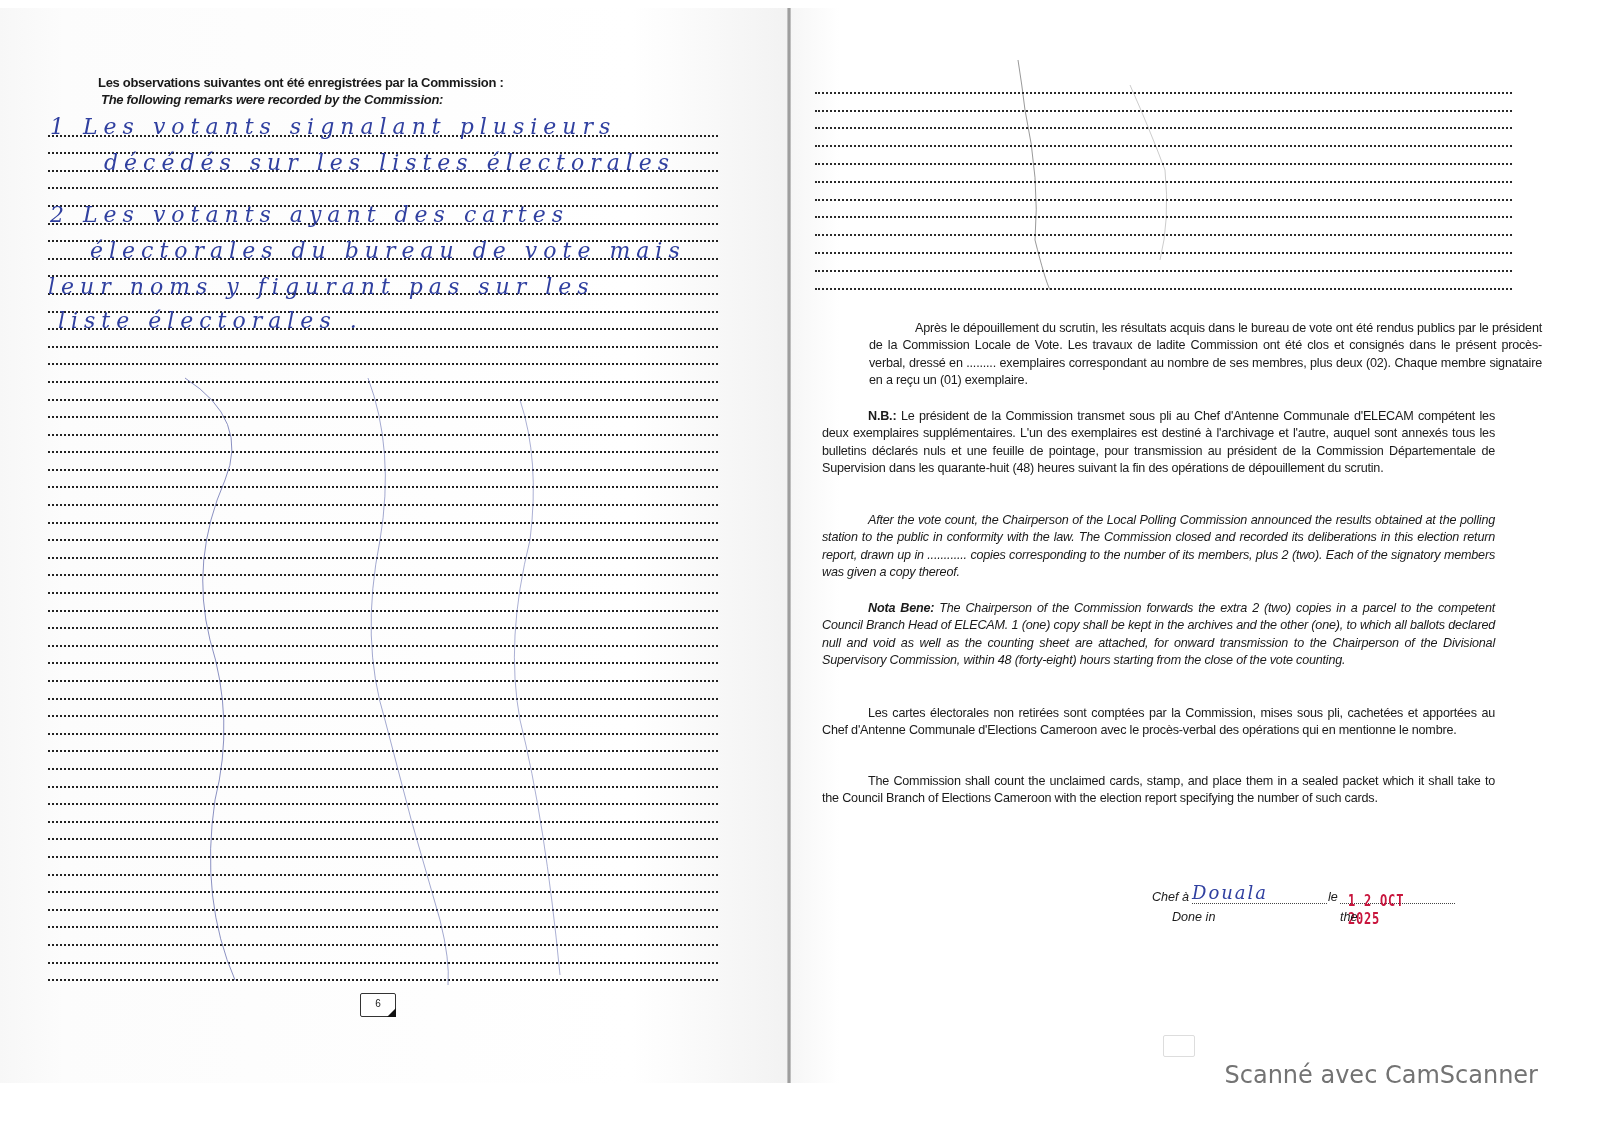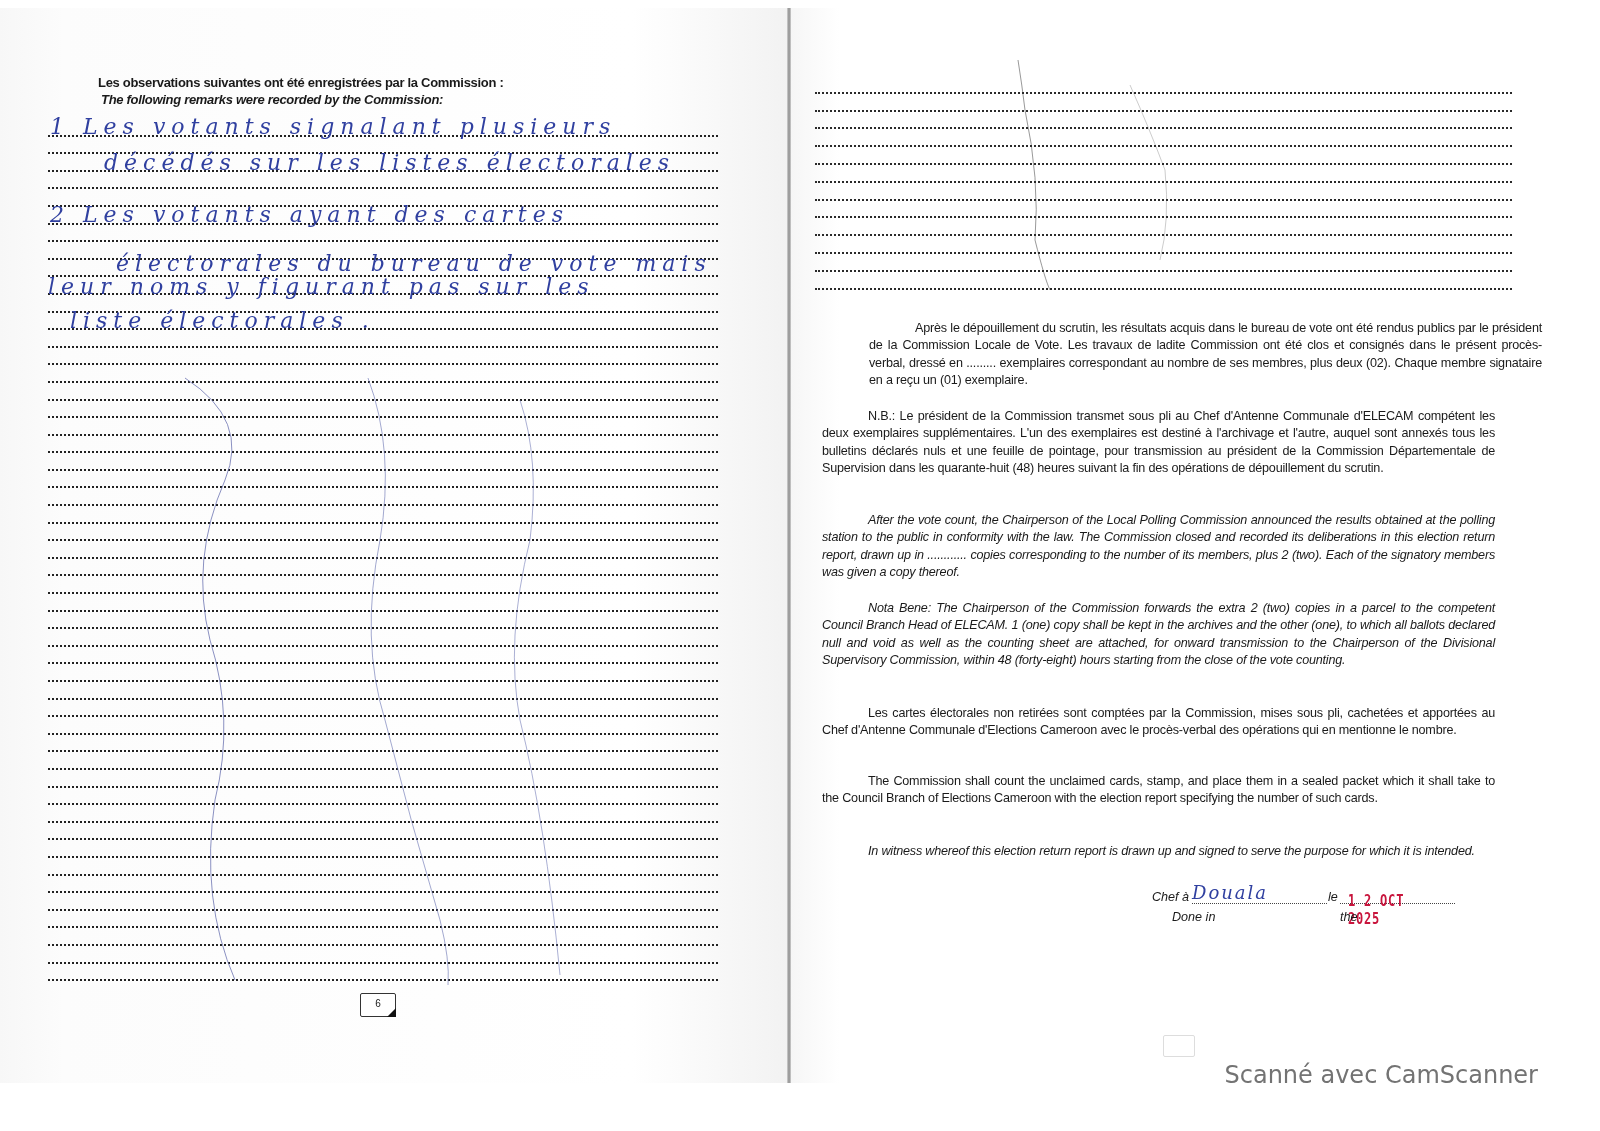--- a/index.html
+++ b/index.html
@@ -49,21 +49,21 @@
 
   
   .lines-right { position: absolute; left: 815px; top: 76px; width: 697px; }
   .ruled-r { height: 17.8px; box-sizing: border-box; border-bottom: 2px dotted #2a2a2a; }
   .text-block {
     position: absolute; left: 822px; width: 673px; font-size: 12.6px; line-height: 17.4px;
     text-align: justify; font-family: "Liberation Sans", sans-serif; letter-spacing: -0.2px;
   }
   .text-block p { margin: 0; text-indent: 46px; }
   .it { font-style: italic; }
-  .b { font-weight: normal; }
+  .b { font-weight: bold; }
   .sign-row {
     position: absolute; left: 1152px; top: 890px; width: 310px; font-size: 12.6px;
     font-style: italic; font-family: "Liberation Sans", sans-serif;
   }
   .sign-row .place-hand {
     position: absolute; left: 40px; top: -8px; font-family: "DejaVu Serif", serif;
     color: #3040a0; font-size: 18px; font-style: italic; letter-spacing: 2px; text-align: right;
   }
   .sign-row .dots1 { position: absolute; left: 40px; top: 0; width: 135px; border-bottom: 1px dotted #444; height: 13px; }
   .sign-row .dots2 { position: absolute; left: 188px; top: 0; width: 115px; border-bottom: 1px dotted #444; height: 13px; }
@@ -148,23 +148,23 @@
     <div class="ruled"></div>
     <div class="ruled"></div>
     <div class="ruled"></div>
     <div class="ruled"></div>
   </div>
 
 <div class="hand-lines">
   <span class="hand" style="left:2px; top:-4px;">1  Les votants signalant plusieurs</span>
   <span class="hand" style="left:56px; top:32px;">décédés sur les listes électorales</span>
   <span class="hand" style="left:2px; top:84px;">2  Les votants ayant des cartes</span>
-  <span class="hand" style="left:68px; top:120px;margin-top:13px;">électorales du bureau de vote mais</span>
+  <span class="hand" style="left:42px; top:120px;">électorales du bureau de vote mais</span>
   <span class="hand" style="left:0; top:156px;">leur noms y figurant pas sur les</span>
-  <span class="hand" style="left:22px; top:190px;">liste électorales .</span>
+  <span class="hand" style="left:10px; top:190px;">liste électorales .</span>
 </div>
 
 <svg class="pen-stroke" style="left:0;top:0;" width="1600" height="1131">
   <path d="M185 378 Q250 420 225 480 Q190 560 210 640 Q235 720 215 800 Q200 900 235 980" stroke="#5a63a8" stroke-width="1" fill="none" opacity="0.7"></path>
   <path d="M368 378 Q395 450 380 540 Q360 640 385 720 Q410 820 440 920 Q450 960 448 985" stroke="#6670b0" stroke-width="1" fill="none" opacity="0.6"></path>
   <path d="M520 400 Q540 460 530 540 Q505 640 520 720 Q545 820 560 975" stroke="#6670b0" stroke-width="1" fill="none" opacity="0.55"></path>
   <path d="M1018 60 Q1022 85 1025 110 Q1040 180 1035 240 Q1045 280 1050 290" stroke="#555" stroke-width="1" fill="none" opacity="0.6"></path>
   <path d="M1130 85 Q1150 130 1165 170 Q1170 220 1160 260" stroke="#999" stroke-width="1" fill="none" opacity="0.5"></path>
 </svg>
 
@@ -205,21 +205,20 @@
 
 <div class="text-block" style="top:705px;">
   <p>Les cartes électorales non retirées sont comptées par la Commission, mises sous pli, cachetées et apportées au Chef d'Antenne Communale d'Elections Cameroon avec le procès-verbal des opérations qui en mentionne le nombre.</p>
 </div>
 
 <div class="text-block" style="top:773px;">
   <p>The Commission shall count the unclaimed cards, stamp, and place them in a sealed packet which it shall take to the Council Branch of Elections Cameroon with the election report specifying the number of such cards.</p>
 </div>
 
 <div class="text-block" style="top:841px;">
-  <p class="it" style="margin-top:2px;">In witness whereof this election return report is drawn up and signed to serve the purpose for which it is intended.</p>
 </div>
 
 <div class="sign-row">
   <span class="label-fait">Chef à</span>
   <span class="dots1"></span>
   <span class="place-hand">Douala</span>
   <span class="label-le">le</span>
   <span class="dots2"></span>
   <span class="date-stamp">1 2 OCT 2025</span>
   <span class="label-done">Done in</span>

